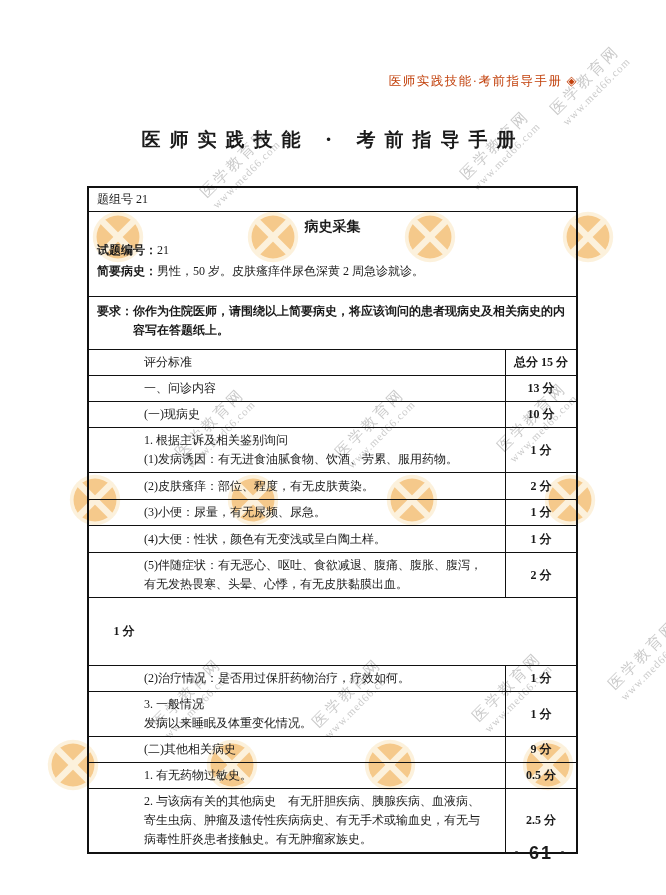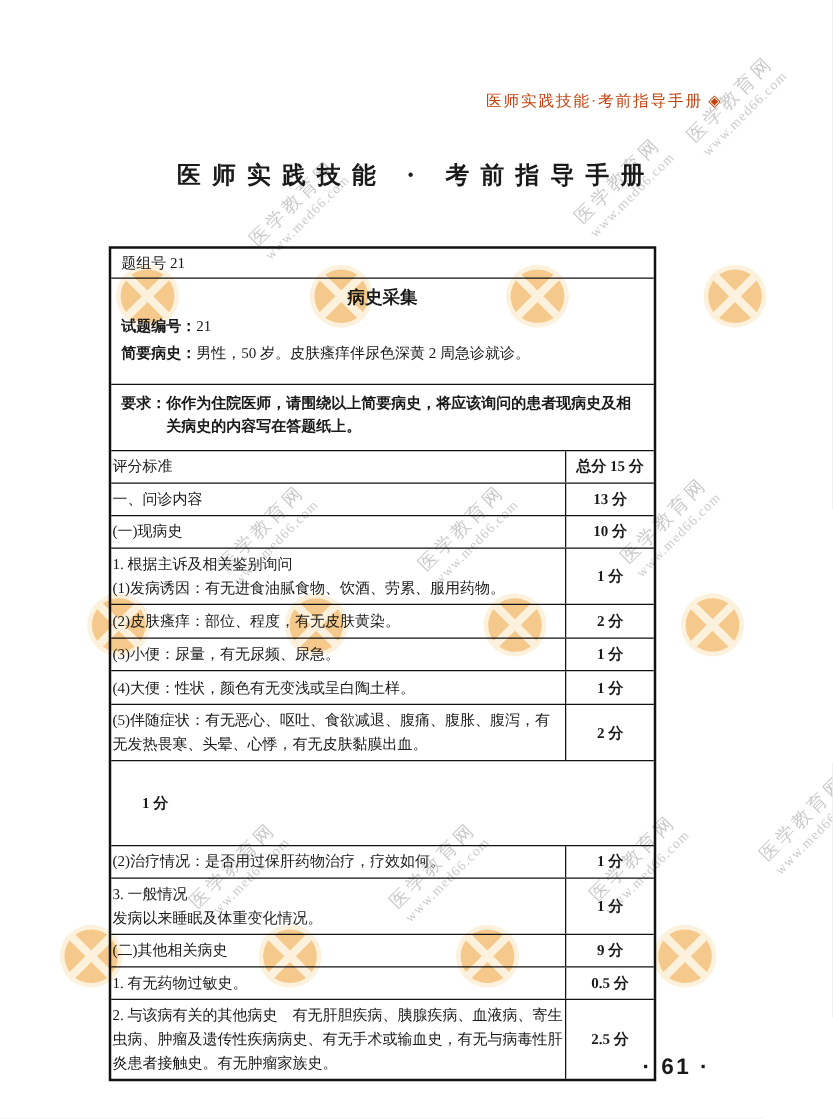--- a/index.html
+++ b/index.html
@@ -29,36 +29,36 @@
     font-size:12.5px; letter-spacing:1.5px; color:#c2410c;
   }
   .rh-symbol { margin-left:4px; font-size:13px; }
   .main-title {
     position:absolute; top:127px; left:0; width:100%;
     text-align:center; font-size:19px; font-weight:700; letter-spacing:9px;
     font-family:"DejaVu Serif","Liberation Serif",serif;
   }
   .hei { font-family:"Liberation Sans","DejaVu Sans",sans-serif; font-weight:700; }
   .doc-table {
-    position:absolute; left:87px; top:197px; width:438px;
+    position:absolute; left:87px; top:186px; width:491px;
     border:2px solid var(--border,#111); background:transparent;
     font-size:12px; line-height:19px;
   }
   .row { border-top:1px solid var(--border,#111); }
   .row:first-child { border-top:none; }
   .r-group { min-height:22px; padding:2px 8px; }
   .r-intro { min-height:78px; padding:2px 8px 14px 8px; }
   .section-title { text-align:center; font-size:14px; padding:3px 0 4px 0; }
   .intro-line { padding:1px 0; }
   .r-req { min-height:46px; padding:5px 8px 9px calc(8px + 3em); text-indent:-3em; }
   .score-row { display:flex; align-items:stretch; }
   .cell-text {
     flex:1 1 auto; border-right:1px solid var(--border,#111);
-    padding:3px 1px; white-space:pre-line;
-    display:flex; flex-direction:column; justify-content:center;
+    padding:3px 19px; white-space:pre-line;
+    display:flex; flex-direction:column; justify-content:center;margin-left:36px;
   }
   .cell-score {
     flex:0 0 70px; display:flex; align-items:center; justify-content:center;
     text-align:center; padding:2px;font-weight:bold;
   }
   .page-number {
     position:absolute; top:843px; right:98px;
     font-size:18px; font-weight:700; letter-spacing:2px;
     font-family:"Liberation Sans","DejaVu Sans",sans-serif;
   }

